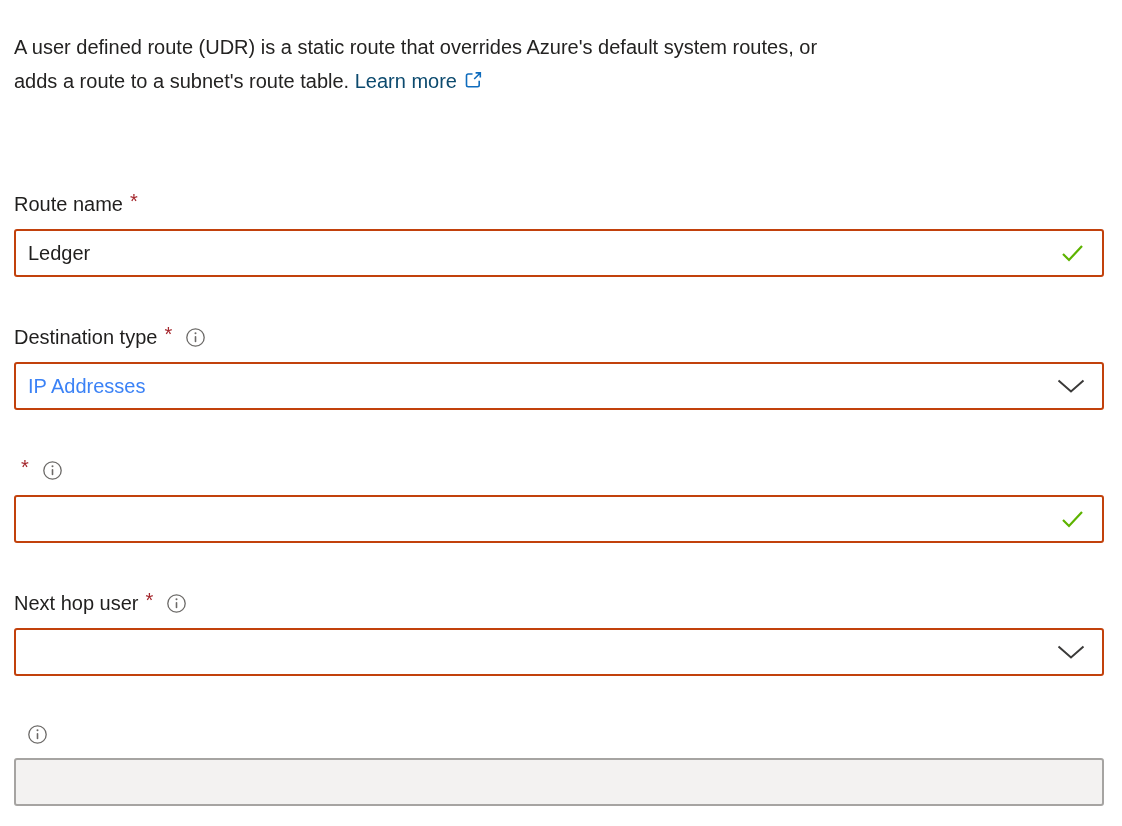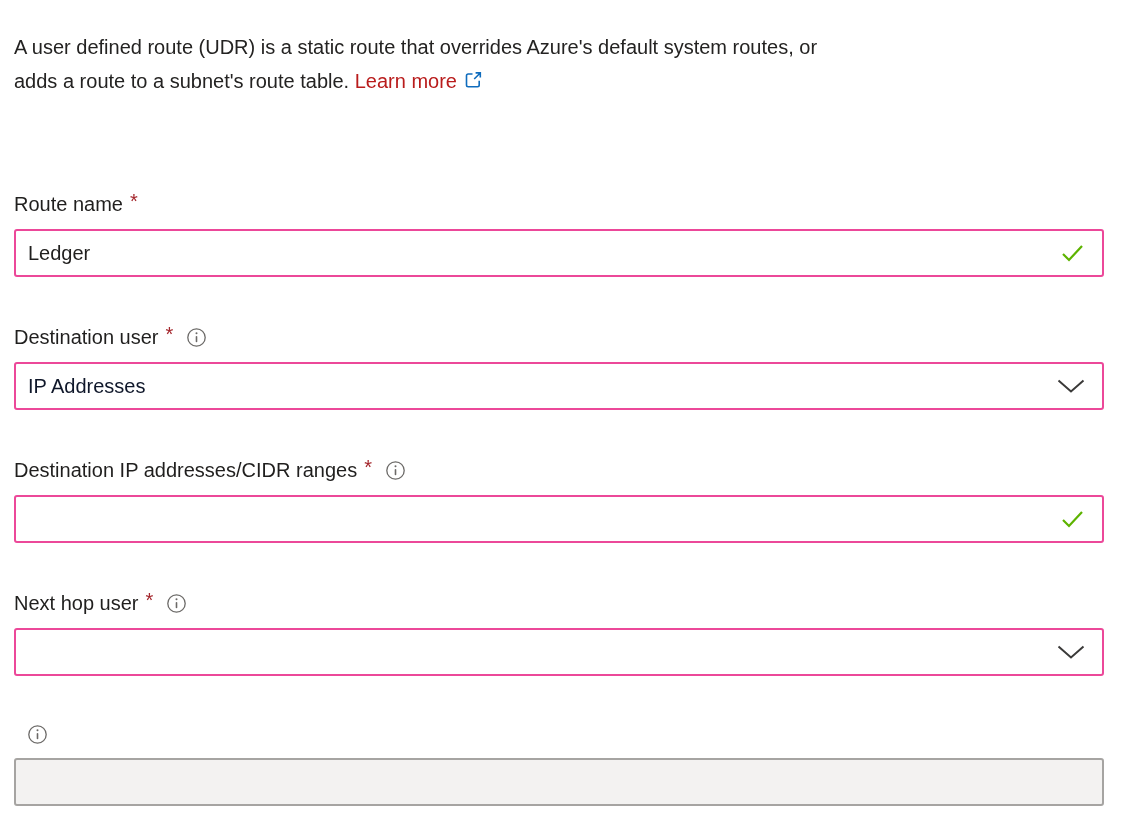--- a/index.html
+++ b/index.html
@@ -17,21 +17,21 @@
   .intro {
     font-size: 20px;
     line-height: 34px;
     color: #24232">
 
   </style>
 <style>
   
   .intro { font-size: 20px; line-height: 34px; color: #242322; }
   .intro a.learn-more {
-    color: #b91c1c;
+    color: #0c4a6e;
     text-decoration: none;
     cursor: pointer;
   }
   .ext-icon { vertical-align: -2px; margin-left: 6px; }
 
   .form { margin-top: 92px; }
 
   .field { margin-bottom: 48px; }
   .field:last-child { margin-bottom: 0; }
 
@@ -49,41 +49,41 @@
     position: relative;
     top: -3px;
     font-size: 20px;
   }
   .info-icon { margin-left: 13px; display: inline-flex; cursor: default; }
 
   .control {
     position: relative;
     width: 100%;
     height: 48px;
-    border: 2px solid #ec4899;
+    border: 2px solid #c2410c;
     border-radius: 3px;
     background: #ffffff;
     display: flex;
     align-items: center;
   }
   .control input {
     border: none;
     outline: none;
     background: transparent;
     width: 100%;
     height: 100%;
     font-family: "Liberation Sans", "DejaVu Sans", sans-serif;
     font-size: 20px;
     color: #201f1e;
     padding: 0 44px 0 12px;
   }
   .control.dropdown { cursor: pointer; }
   .dropdown-value {
     font-size: 20px;
-    color: #0f172a;
+    color: #3b82f6;
     padding-left: 12px;
     flex: 1;
   }
   .trailing-icon {
     position: absolute;
     right: 16px;
     top: 50%;
     transform: translateY(-50%);
     display: inline-flex;
     pointer-events: none;
@@ -120,21 +120,21 @@
         <span class="trailing-icon">
             <svg width="27" height="22" viewBox="0 0 27 22">
               <path d="M4 12 L10 18 L23 4" fill="none" stroke="#5db300" stroke-width="2.2"></path>
             </svg>
           </span>
       </div>
     </div>
 
     <div class="field">
       <div class="label-row">
-        <span>Destination user</span>
+        <span>Destination type</span>
         <span class="req">*</span>
         <span class="info-icon">
             <svg width="21" height="21" viewBox="0 0 21 21">
               <circle cx="10.5" cy="10.5" r="8.7" fill="none" stroke="#6b6967" stroke-width="1.3"></circle>
               <rect x="9.7" y="9" width="1.6" height="6.2" rx="0.8" fill="#6b6967"></rect>
               <circle cx="10.5" cy="6.3" r="1" fill="#6b6967"></circle>
             </svg>
           </span>
       </div>
       <div class="control dropdown" role="combobox">
@@ -142,21 +142,20 @@
         <span class="trailing-icon">
             <svg width="30" height="17" viewBox="0 0 30 17">
               <path d="M2.5 3 L15 14 L27.5 3" fill="none" stroke="#3b3a39" stroke-width="2"></path>
             </svg>
           </span>
       </div>
     </div>
 
     <div class="field">
       <div class="label-row">
-        <span>Destination IP addresses/CIDR ranges</span>
         <span class="req">*</span>
         <span class="info-icon">
             <svg width="21" height="21" viewBox="0 0 21 21">
               <circle cx="10.5" cy="10.5" r="8.7" fill="none" stroke="#6b6967" stroke-width="1.3"></circle>
               <rect x="9.7" y="9" width="1.6" height="6.2" rx="0.8" fill="#6b6967"></rect>
               <circle cx="10.5" cy="6.3" r="1" fill="#6b6967"></circle>
             </svg>
           </span>
       </div>
       <div class="control">

